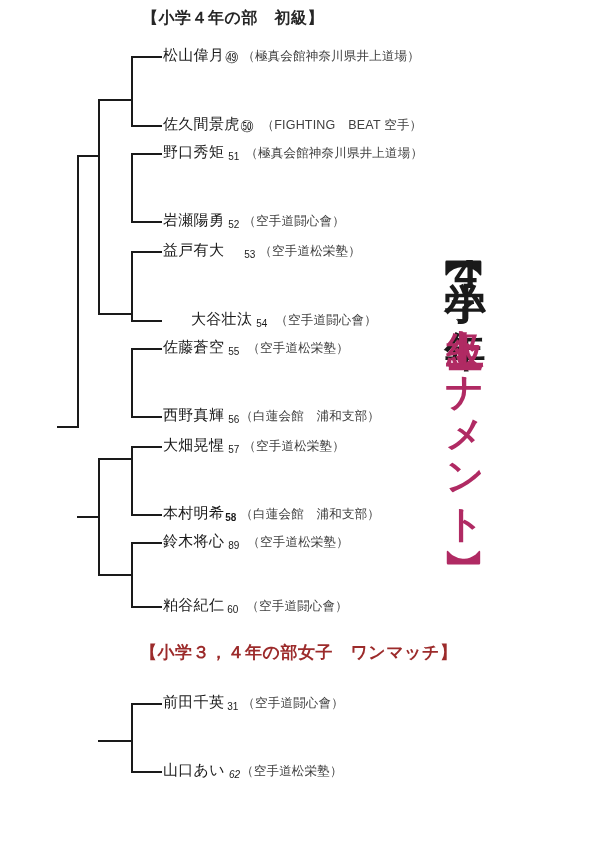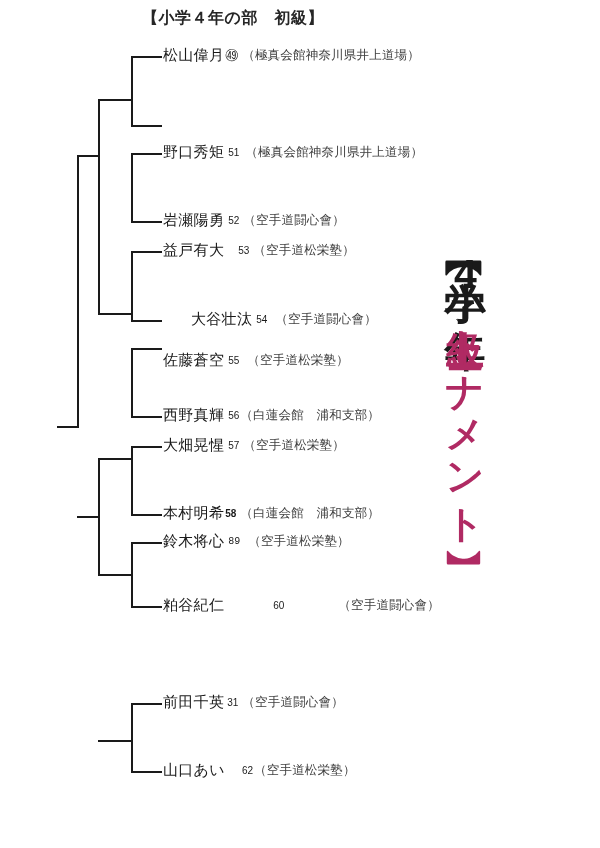--- a/index.html
+++ b/index.html
@@ -77,21 +77,21 @@
     background: #1a1a1a;
   }
   .h { height: 2px; }
   .v { width: 2px; }
 
   
   .entry {
     position: absolute;
     white-space: nowrap;
     display: flex;
-    align-items: center;
+    align-items: flex-end;
   }
   .ename {
     font-size: 15px;
     color: #1a1a1a;
     letter-spacing: 0.3px;
   }
   .enum {
     font-size: 10px;
     color: #1a1a1a;
     margin-left: 1px;
@@ -155,46 +155,51 @@
     <div class="bline h" style="left:131px; top:542px; width:31px;"></div>
     <div class="bline h" style="left:131px; top:606px; width:31px;"></div>
   </div>
 
   <div class="entry" style="left:163px; top:46px;">
     <span class="ename">松山偉月</span>
     <span class="enum circled">㊾</span>
     <span class="edojo">（極真会館神奈川県井上道場）</span>
   </div>
 
+  <div class="entry" style="left:163px; top:115px;">
+    <span class="ename">佐久間景虎</span>
+    <span class="enum circled">㊿</span>
+    <span class="edojo" style="margin-left:8px;">（FIGHTING　BEAT 空手）</span>
+  </div>
 
   <div class="entry" style="left:163px; top:143px;">
     <span class="ename">野口秀矩</span>
     <span class="enum" style="margin-left:4px;">51</span>
     <span class="edojo" style="margin-left:6px;">（極真会館神奈川県井上道場）</span>
   </div>
 
   <div class="entry" style="left:163px; top:211px;">
     <span class="ename">岩瀬陽勇</span>
     <span class="enum" style="margin-left:4px;">52</span>
     <span class="edojo">（空手道闘心會）</span>
   </div>
 
   <div class="entry" style="left:163px; top:241px;">
     <span class="ename">益戸有大</span>
-    <span class="enum" style="margin-left:14px;">53</span>
+    <span class="enum" style="margin-left:20px;">53</span>
     <span class="edojo">（空手道松栄塾）</span>
   </div>
 
   <div class="entry" style="left:163px; top:310px;margin-left:28px;">
     <span class="ename">大谷壮汰</span>
     <span class="enum" style="margin-left:4px;">54</span>
     <span class="edojo" style="margin-left:8px;">（空手道闘心會）</span>
   </div>
 
-  <div class="entry" style="left:163px; top:338px;margin-top:13px;">
+  <div class="entry" style="left:163px; top:338px;">
     <span class="ename">佐藤蒼空</span>
     <span class="enum" style="margin-left:4px;">55</span>
     <span class="edojo" style="margin-left:8px;">（空手道松栄塾）</span>
   </div>
 
   <div class="entry" style="left:163px; top:406px;">
     <span class="ename">西野真輝</span>
     <span class="enum" style="margin-left:4px;">56</span>
     <span class="edojo" style="margin-left:1px;">（白蓮会館　浦和支部）</span>
   </div>
@@ -204,50 +209,51 @@
     <span class="enum" style="margin-left:4px;">57</span>
     <span class="edojo">（空手道松栄塾）</span>
   </div>
 
   <div class="entry" style="left:163px; top:504px;">
     <span class="ename">本村明希</span>
     <span class="enum" style="font-weight:bold;">58</span>
     <span class="edojo">（白蓮会館　浦和支部）</span>
   </div>
 
-  <div class="entry" style="left:163px; top:532px;font-family:Liberation Mono, monospace;">
+  <div class="entry" style="left:163px; top:532px;">
     <span class="ename">鈴木将心</span>
     <span class="enum" style="margin-left:4px;">89</span>
     <span class="edojo" style="margin-left:8px;">（空手道松栄塾）</span>
   </div>
 
-  <div class="entry" style="left:163px; top:596px;gap:46px;">
+  <div class="entry" style="left:163px; top:596px;">
     <span class="ename">粕谷紀仁</span>
     <span class="enum" style="margin-left:3px;">60</span>
     <span class="edojo" style="margin-left:8px;">（空手道闘心會）</span>
   </div>
 
   <div id="vertical-banner">
     <div class="vtext" id="vbanner-top">【小学4年</div>
     <div class="vtext" id="vbanner-bottom">上級トーナメント】</div>
   </div>
 
+  <div class="section-title" id="title-onematch">【小学３，４年の部女子　ワンマッチ】</div>
 
   <div>
     <div class="bline h" style="left:98px;  top:740px; width:33px;"></div>
     <div class="bline v" style="left:131px; top:703px; height:70px;"></div>
     <div class="bline h" style="left:131px; top:703px; width:31px;"></div>
     <div class="bline h" style="left:131px; top:771px; width:31px;"></div>
   </div>
 
   <div class="entry" style="left:163px; top:693px;">
     <span class="ename">前田千英</span>
     <span class="enum" style="margin-left:3px;">31</span>
     <span class="edojo">（空手道闘心會）</span>
   </div>
 
   <div class="entry" style="left:163px; top:761px;">
     <span class="ename">山口あい</span>
-    <span class="enum" style="margin-left:17px;">62</span>
+    <span class="enum" style="margin-left:4px;font-style:italic;">62</span>
     <span class="edojo" style="margin-left:1px;">（空手道松栄塾）</span>
   </div>
 
 </div>
 
 </body></html>

